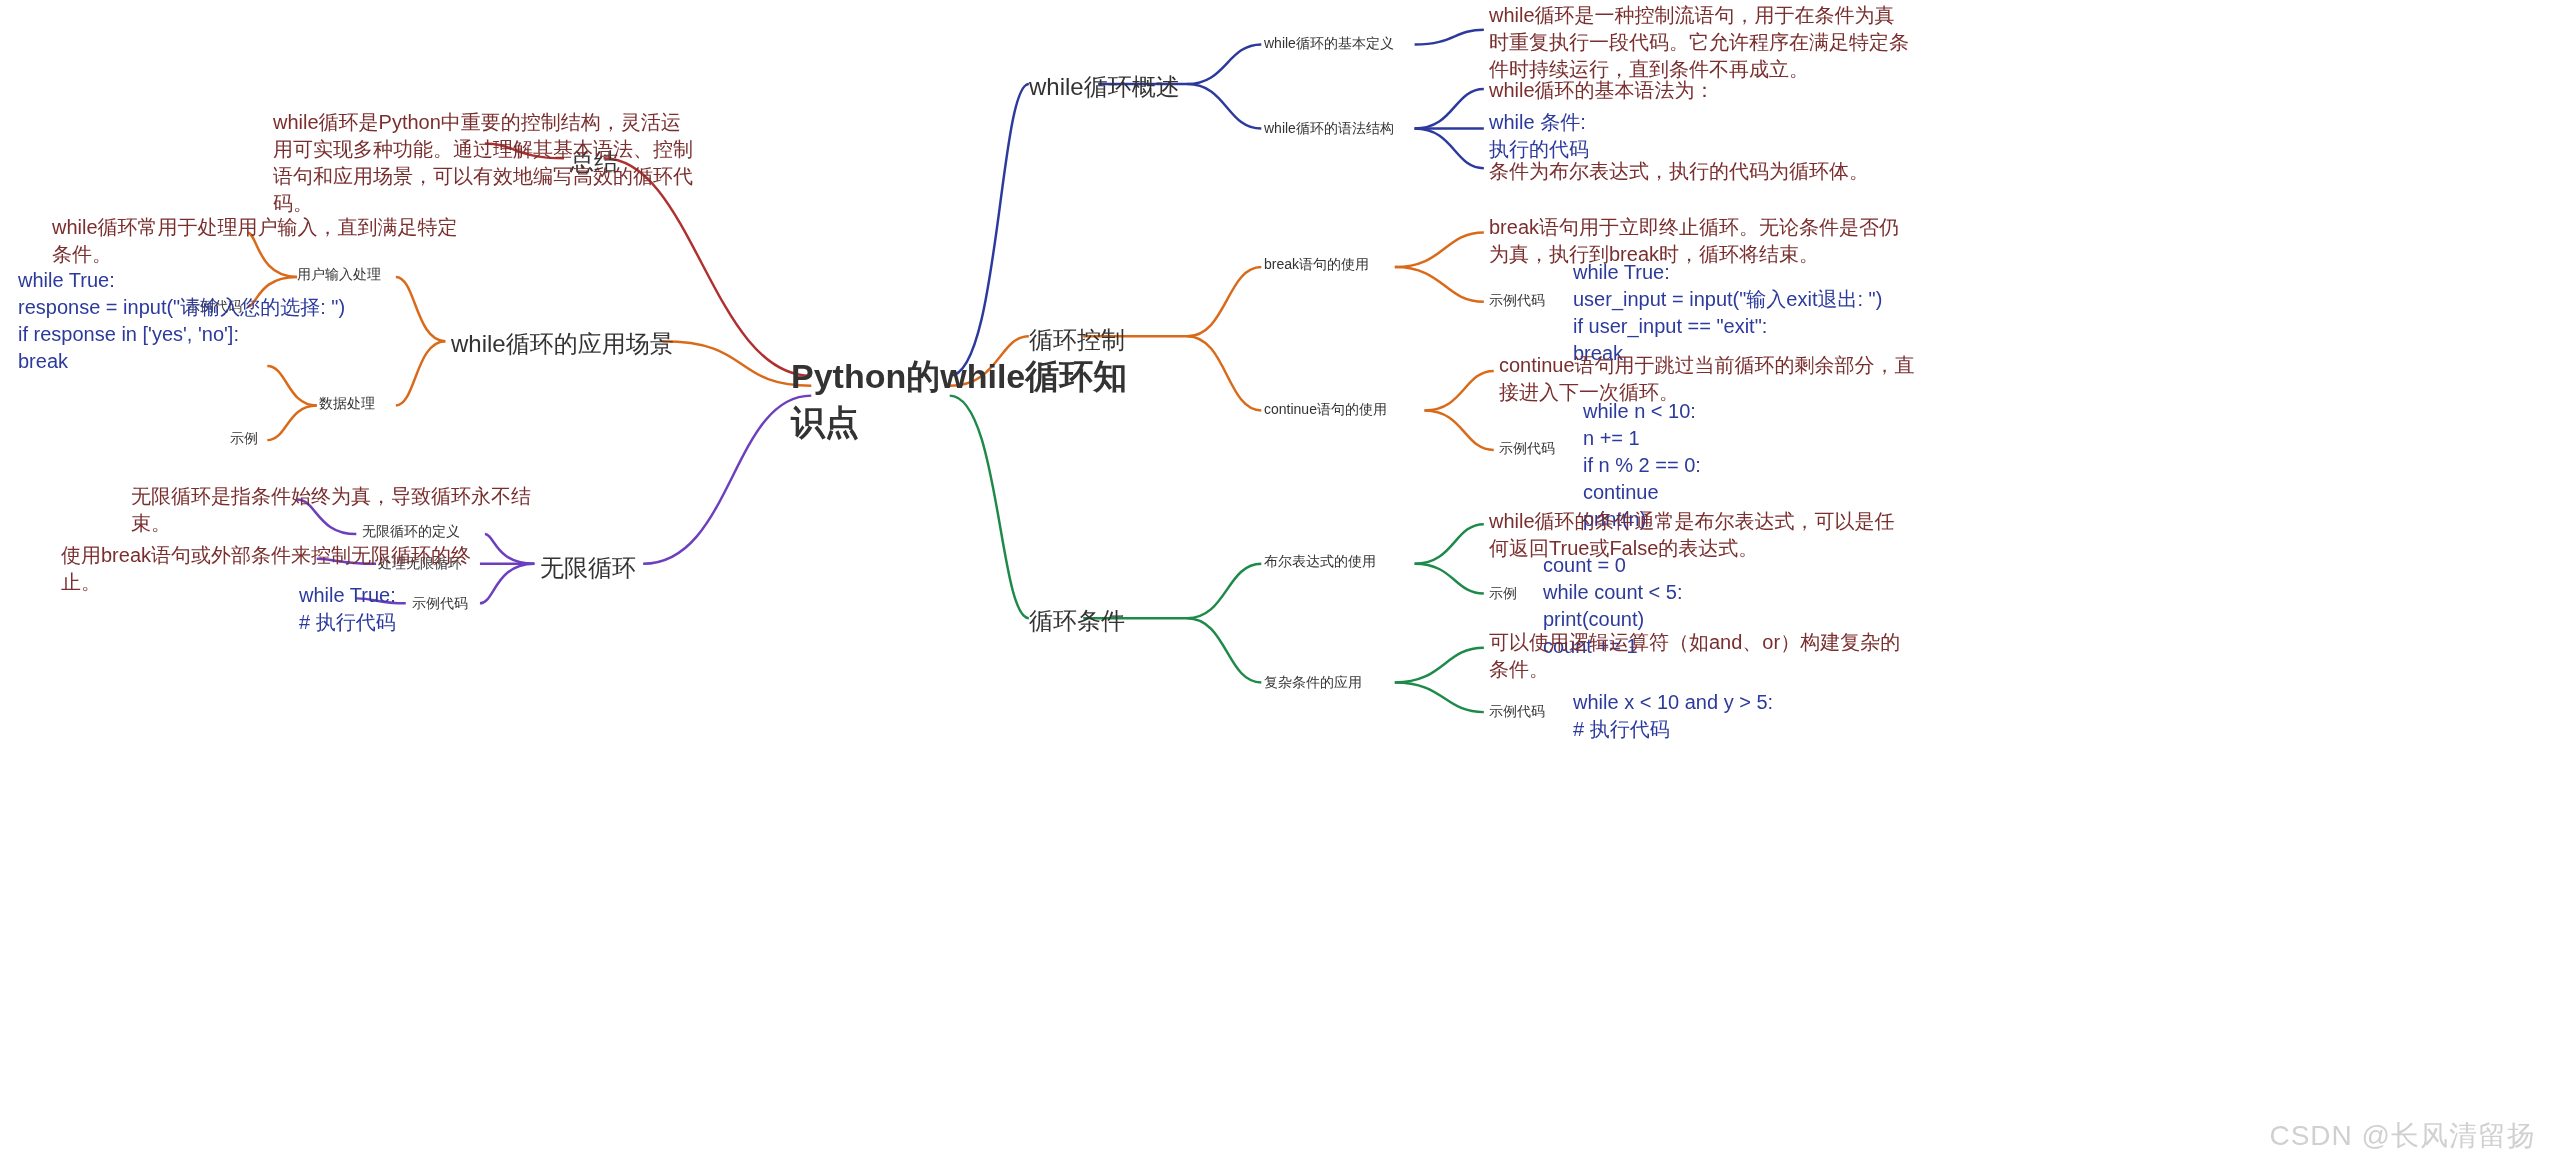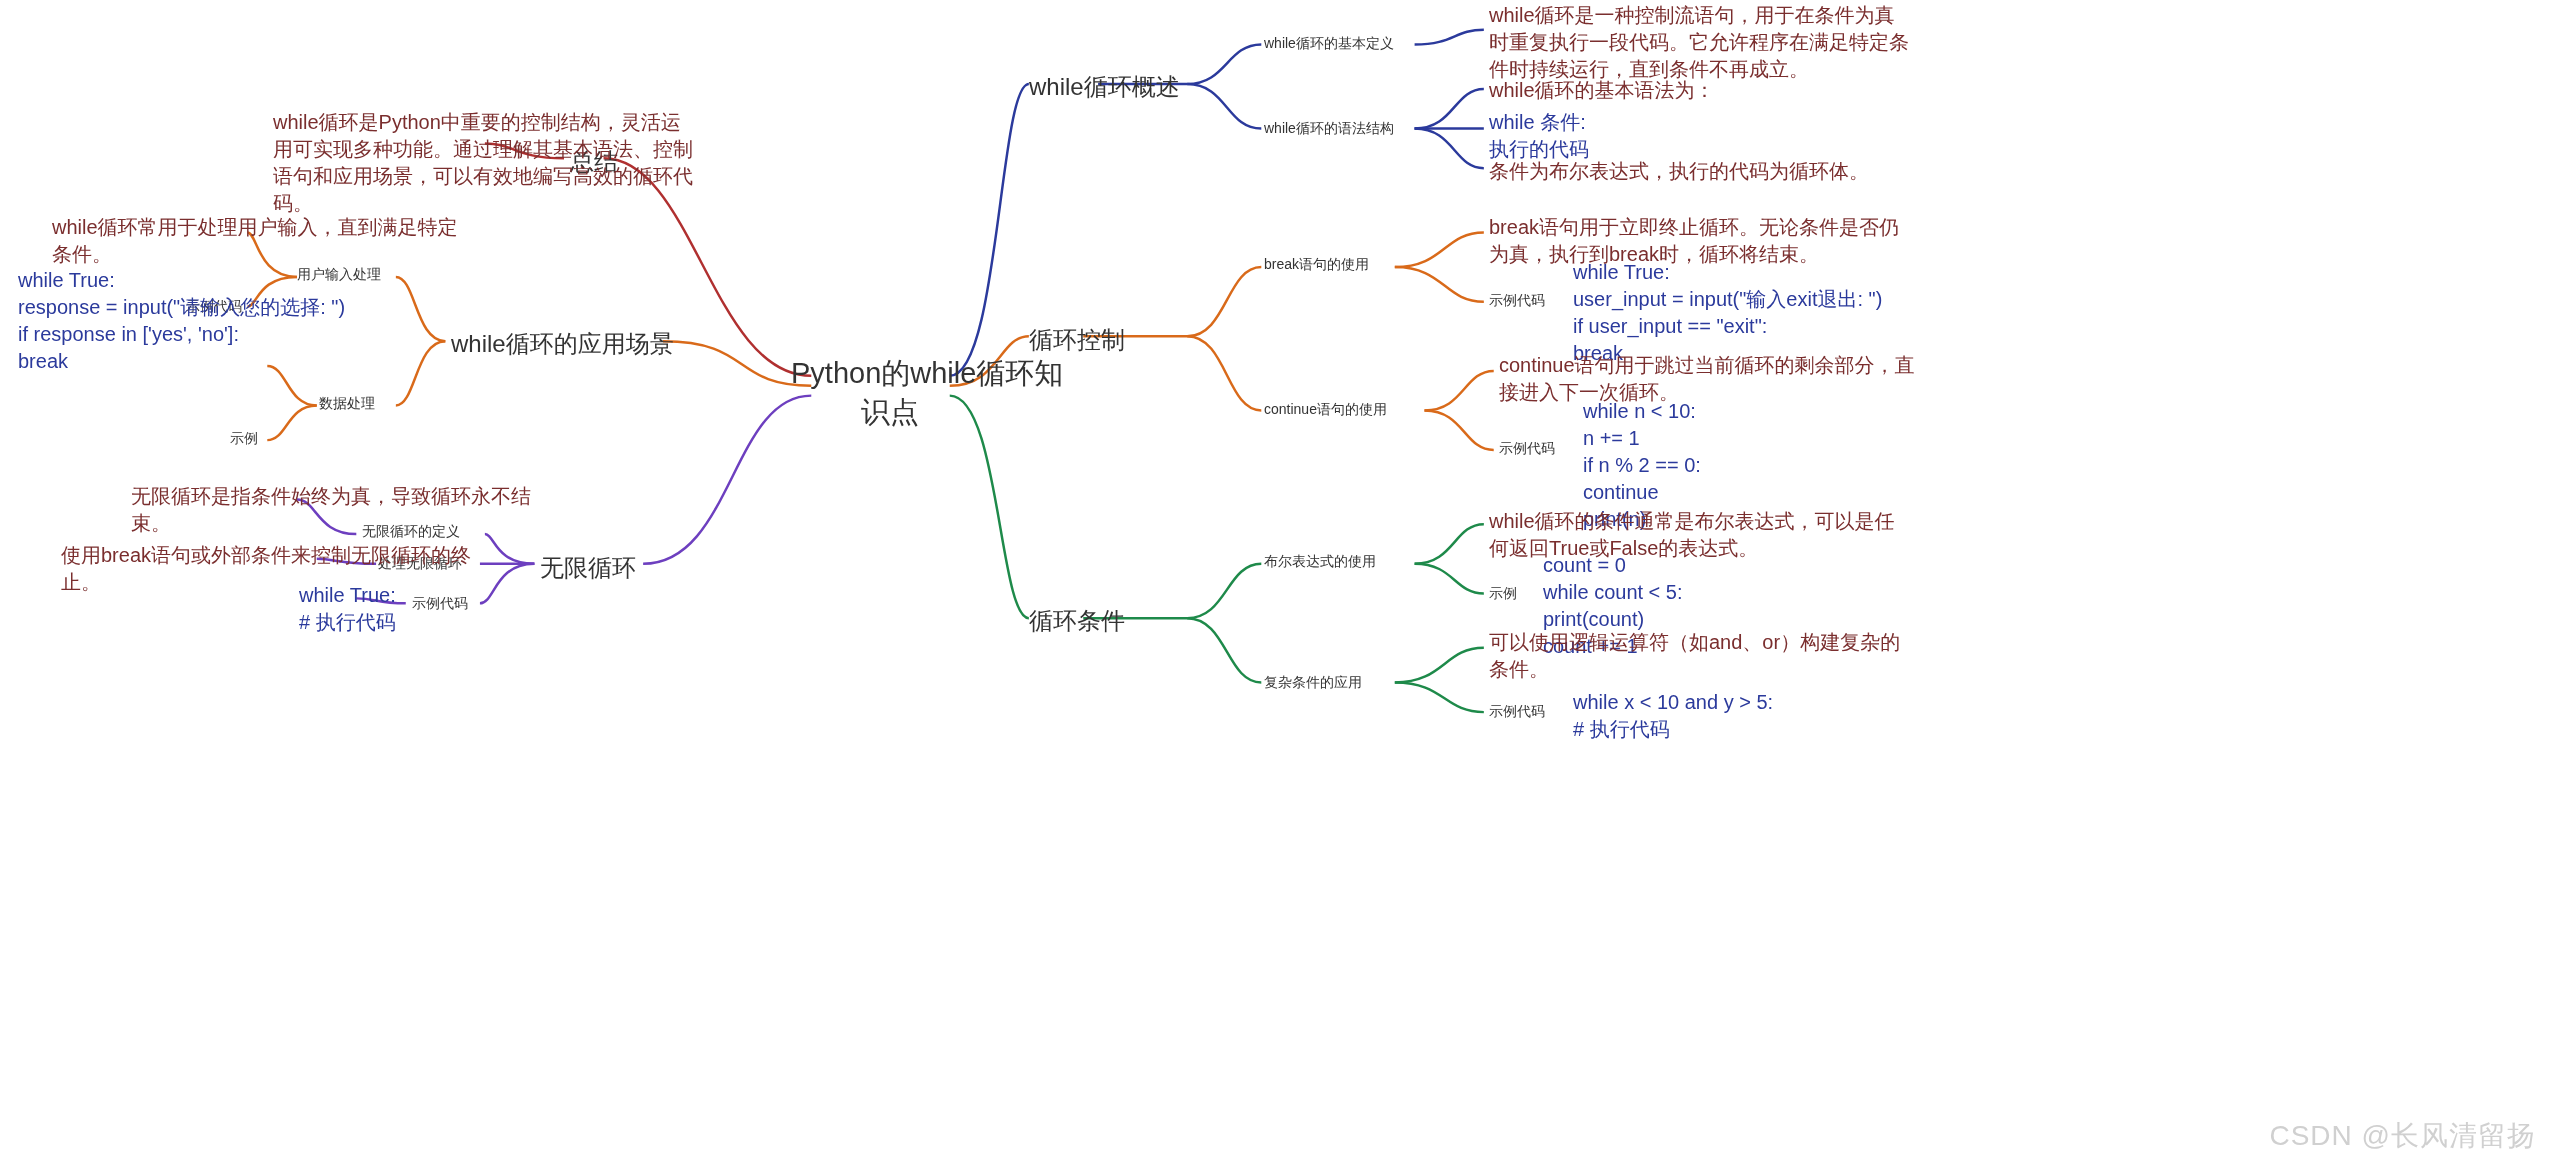--- a/index.html
+++ b/index.html
@@ -1,19 +1,19 @@
 <!DOCTYPE html>
 <html><head>
 <meta charset="utf-8">
 <style>
   html,body{margin:0;padding:0;background:#fff;font-family:"Helvetica Neue",Arial,"PingFang SC","Microsoft YaHei",sans-serif;color:#333}
   #stage{position:relative;width:2576px;height:1175px;background:#fff}
   svg{position:absolute;left:0;top:0}
   .node{position:absolute;font-size:20px;line-height:1.35;white-space:pre}
-  .root{font-size:29px;font-weight:400;color:#333;text-align:center}
+  .root{font-size:34px;font-weight:700;color:#333;}
   .lvl1{font-size:24px;font-weight:400;color:#333}
   .lvl2{font-size:14px;color:#333}
   .leaf{font-size:20px}
   .red{color:#7a2e2e}
   .blue{color:#2b3a9c}
   .wm{position:absolute;right:40px;bottom:20px;font-size:28px;color:#d0d0d0;font-weight:400;letter-spacing:1px}
 </style>
 </head>
 <body>
 

